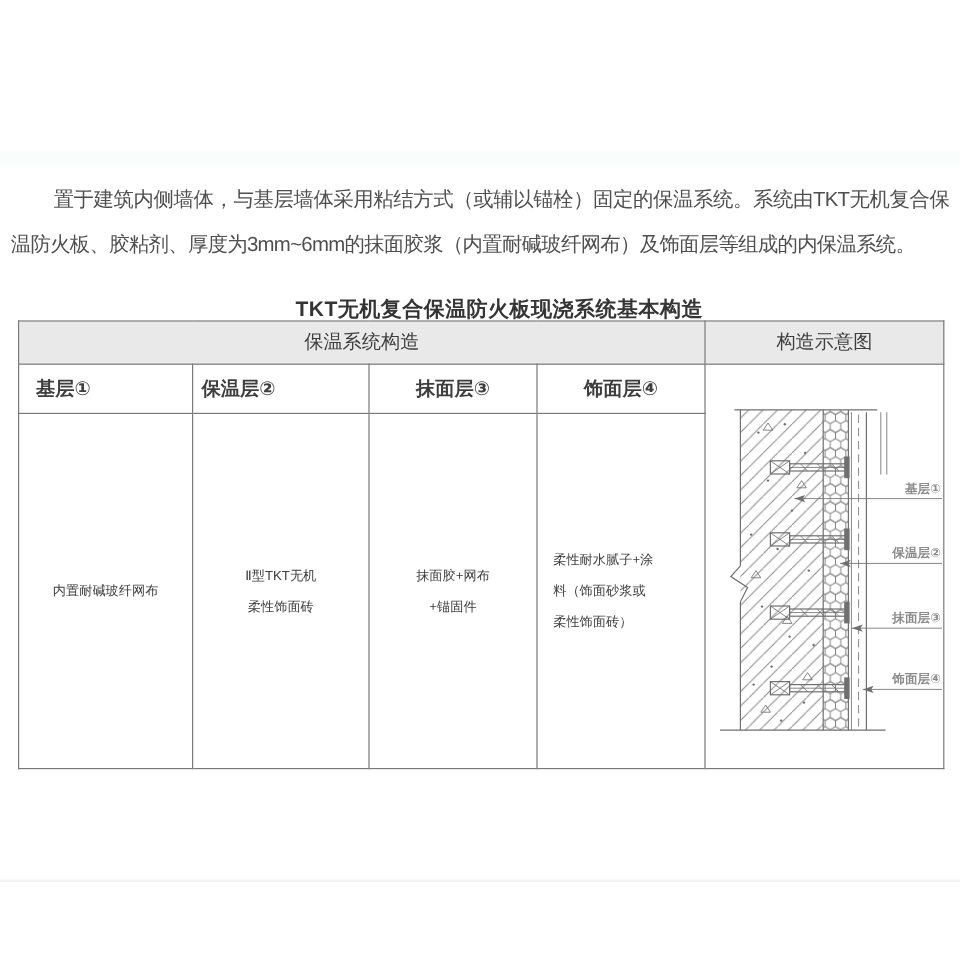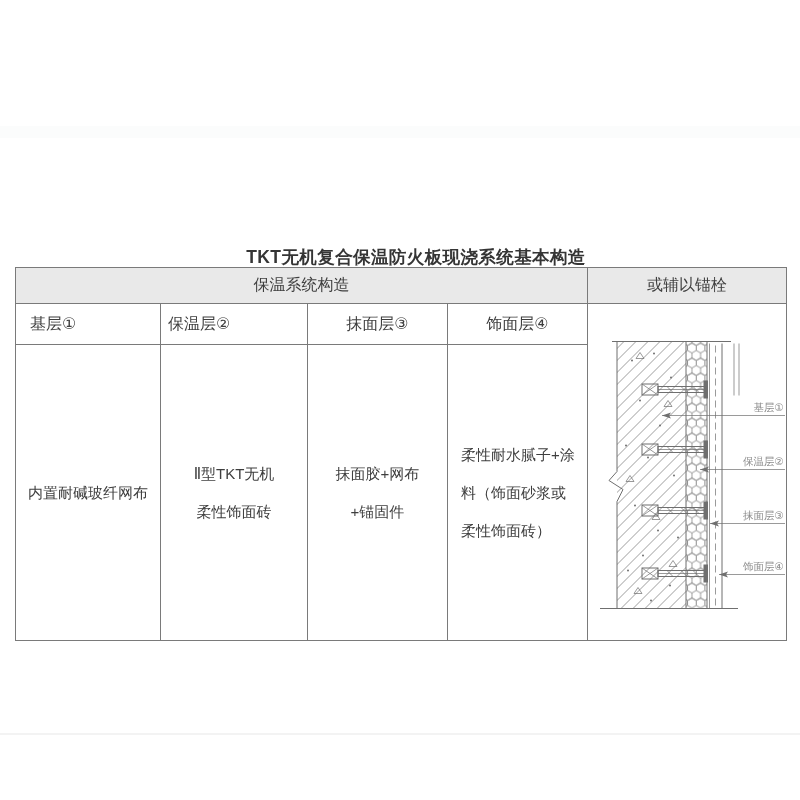--- a/index.html
+++ b/index.html
@@ -33,57 +33,58 @@
     position:absolute;left:15px;top:267px;width:771px;height:370px;
     border-collapse:collapse;table-layout:fixed;
     color:var(--text-dark);
   }
   table.spec-table td{
     border:1px solid var(--border);
     font-size:16px;padding:0;vertical-align:middle;
     background:#fff;
   }
   tr.r1 td{height:35px;background:var(--header-bg);text-align:center;font-size:16px;}
-  tr.r2 td{height:40px;}
+  tr.r2 td{height:40px;font-weight:bold;}
   tr.r2 td.lh-1{text-align:left;padding-left:14px;}
   tr.r2 td.lh-2{text-align:left;padding-left:7px;}
   tr.r2 td.lh-3,tr.r2 td.lh-4{text-align:center;}
-  tr.r3 td{height:295px;white-space:pre-line;line-height:38px;font-size:15px;}
+  tr.r3 td{height:295px;white-space:pre-line;line-height:26px;font-size:11px;}
   tr.r3 td.lv-1,tr.r3 td.lv-2,tr.r3 td.lv-3{text-align:center;}
   tr.r3 td.lv-4{text-align:left;padding:0 6px 0 13px;}
   td.diagram-cell{position:relative;padding:0;}
   td.diagram-cell svg{position:absolute;left:0;top:0;width:100%;height:100%;}
   .dl{stroke:var(--dline);fill:none;stroke-width:1;}
   .dlt{stroke:var(--dline);fill:none;stroke-width:0.7;}
   .df{fill:var(--dline);stroke:none;}
   .dlabel{fill:var(--dlabel);font-size:10.5px;font-family:"Liberation Sans","DejaVu Sans",sans-serif;}
 </style>
 </head>
 <body>
 
 <div class="page">
 
   <div class="scan-top"></div>
   <div class="scan-bottom"></div>
 
+  <p class="intro">置于建筑内侧墙体，与基层墙体采用粘结方式（或辅以锚栓）固定的保温系统。系统由TKT无机复合保温防火板、胶粘剂、厚度为3mm~6mm的抹面胶浆（内置耐碱玻纤网布）及饰面层等组成的内保温系统。</p>
 
   <h2 class="doc-title">TKT无机复合保温防火板现浇系统基本构造</h2>
 
   <table class="spec-table">
     <colgroup>
       <col style="width:145px">
         <col style="width:147px">
         <col style="width:140px">
         <col style="width:140px">
         <col style="width:199px">
     </colgroup>
     <tbody>
     <tr class="r1">
       <td colspan="4">保温系统构造</td>
-      <td>或辅以锚栓</td>
+      <td>构造示意图</td>
     </tr>
     <tr class="r2">
       <td class="lh-1">基层①</td>
       <td class="lh-2">保温层②</td>
       <td class="lh-3">抹面层③</td>
       <td class="lh-4">饰面层④</td>
       <td class="diagram-cell" rowspan="2">
         <svg viewBox="0 0 198 333" preserveAspectRatio="xMidYMid meet">
           <defs>
             <pattern id="hatch" width="12" height="12" patternUnits="userSpaceOnUse">

